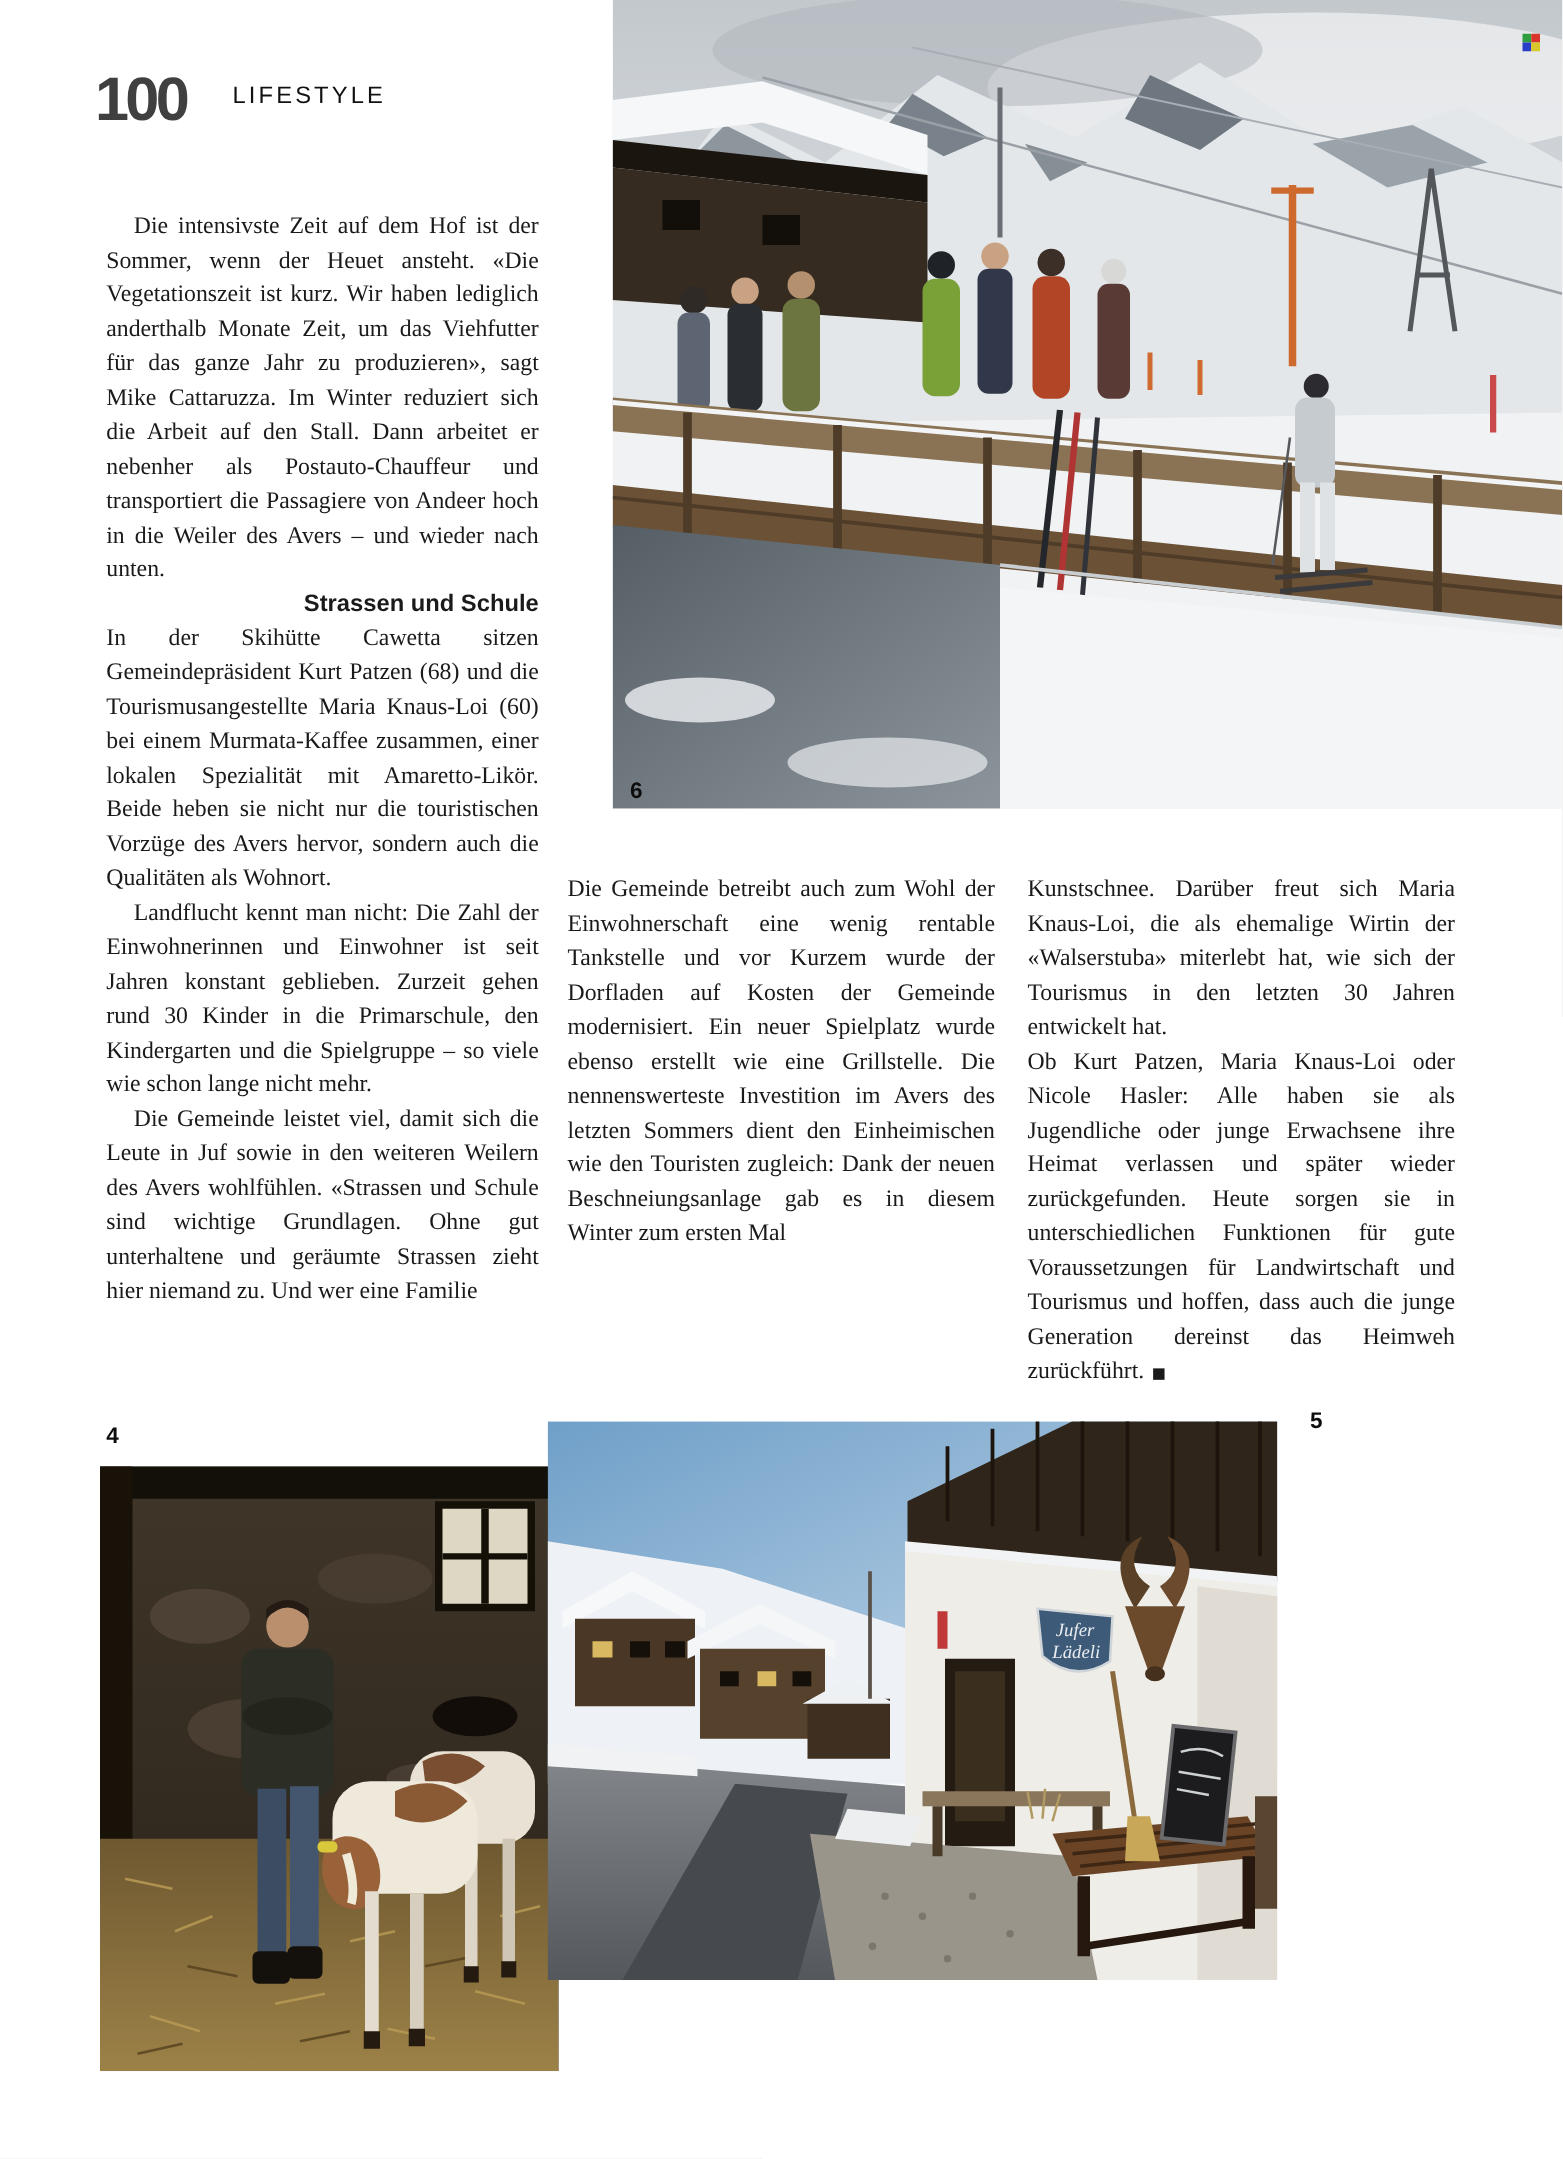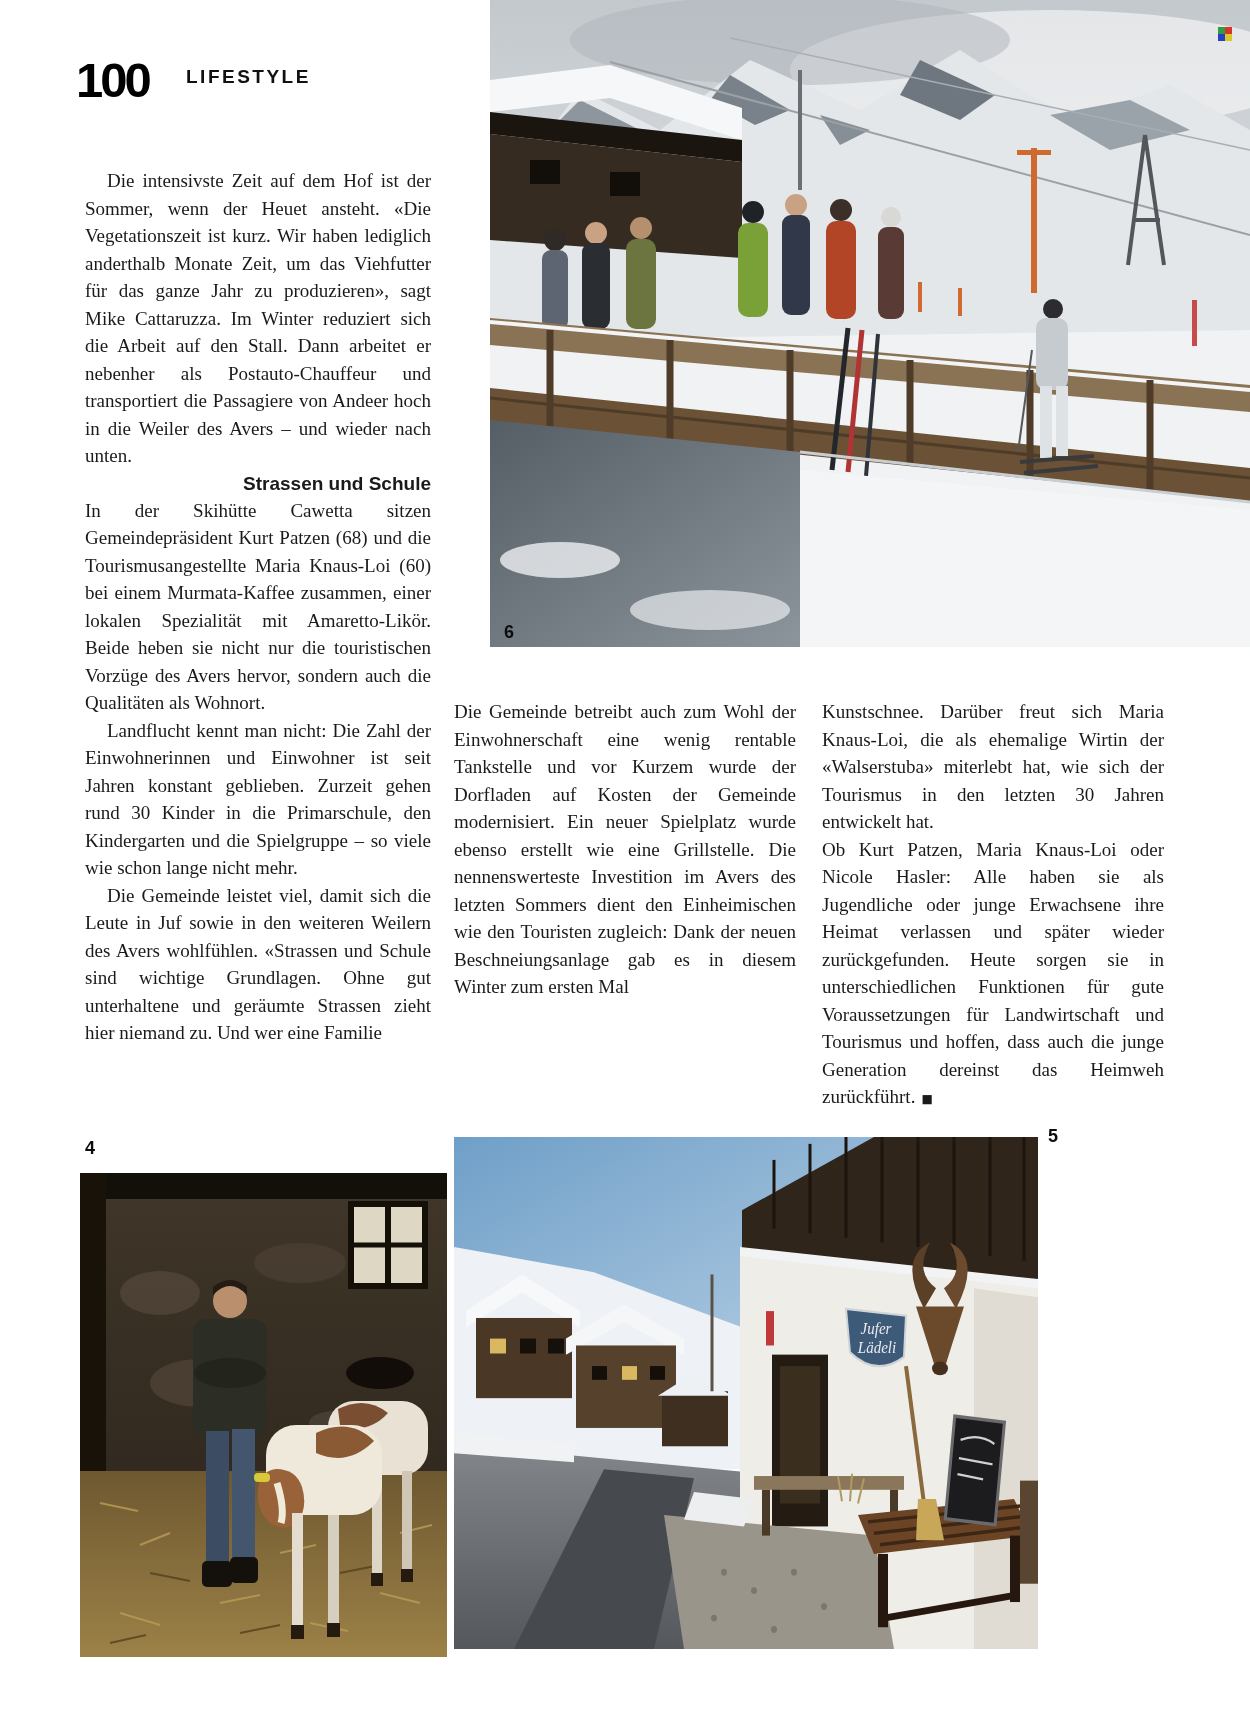--- a/index.html
+++ b/index.html
@@ -1,24 +1,24 @@
 <!DOCTYPE html>
 <html lang="de"><head>
 <meta charset="utf-8">
 <style>
   html,body{margin:0;padding:0;background:#e9e9e9;}
   #page{position:relative;width:1250px;height:1727px;background:#ffffff;overflow:hidden;
         font-family:"Liberation Serif","DejaVu Serif",serif;color:#1a1a1a;}
   
   .pagenum{position:absolute;left:76px;top:52px;
            font-family:"Liberation Sans","DejaVu Sans",sans-serif;
-           font-weight:bold;font-size:49px;letter-spacing:-3px;color:#000000;}
+           font-weight:bold;font-size:49px;letter-spacing:-3px;color:#404040;}
   .section{position:absolute;left:186px;top:66px;
            font-family:"Liberation Sans","DejaVu Sans",sans-serif;
-           font-weight:bold;font-size:19px;letter-spacing:2.5px;color:#111;}
+           font-weight:normal;font-size:19px;letter-spacing:2.5px;color:#111;}
   
   .col{position:absolute;font-size:19px;line-height:27.5px;text-align:justify;
        hyphens:auto;-webkit-hyphens:auto;}
   .col p{margin:0;}
   .col p.ind{text-indent:22px;}
   .subhead{font-family:"Liberation Sans","DejaVu Sans",sans-serif;
            font-weight:bold;font-size:19px;line-height:27px;margin:13px 0 2px 0;
            text-align:right;}
   #col1{left:85px;top:167px;width:346px;}
   #col2{left:454px;top:698px;width:342px;}
@@ -29,21 +29,21 @@
   
   .figlabel{position:absolute;font-family:"Liberation Sans","DejaVu Sans",sans-serif;
             font-weight:bold;font-size:18px;letter-spacing:1px;color:#0d0d0d;}
   #label6{left:504px;top:622px;}
   #label4{left:85px;top:1138px;}
   #label5{left:1048px;top:1126px;}
   
   .figure{position:absolute;overflow:hidden;}
   #fig6{left:490px;top:0;width:760px;height:647px;}
   #fig4{left:80px;top:1173px;width:367px;height:484px;}
-  #fig5{left:454px;top:1137px;width:584px;height:512px;}
+  #fig5{left:438px;top:1137px;width:584px;height:447px;}
   .figure svg{display:block;width:100%;height:100%;}
   
   #pixmark{position:absolute;left:1218px;top:27px;width:14px;height:14px;
            display:grid;grid-template-columns:7px 7px;grid-template-rows:7px 7px;}
   #pixmark div{width:7px;height:7px;}
 </style>
 </head>
 <body>
 
 <div id="page">

